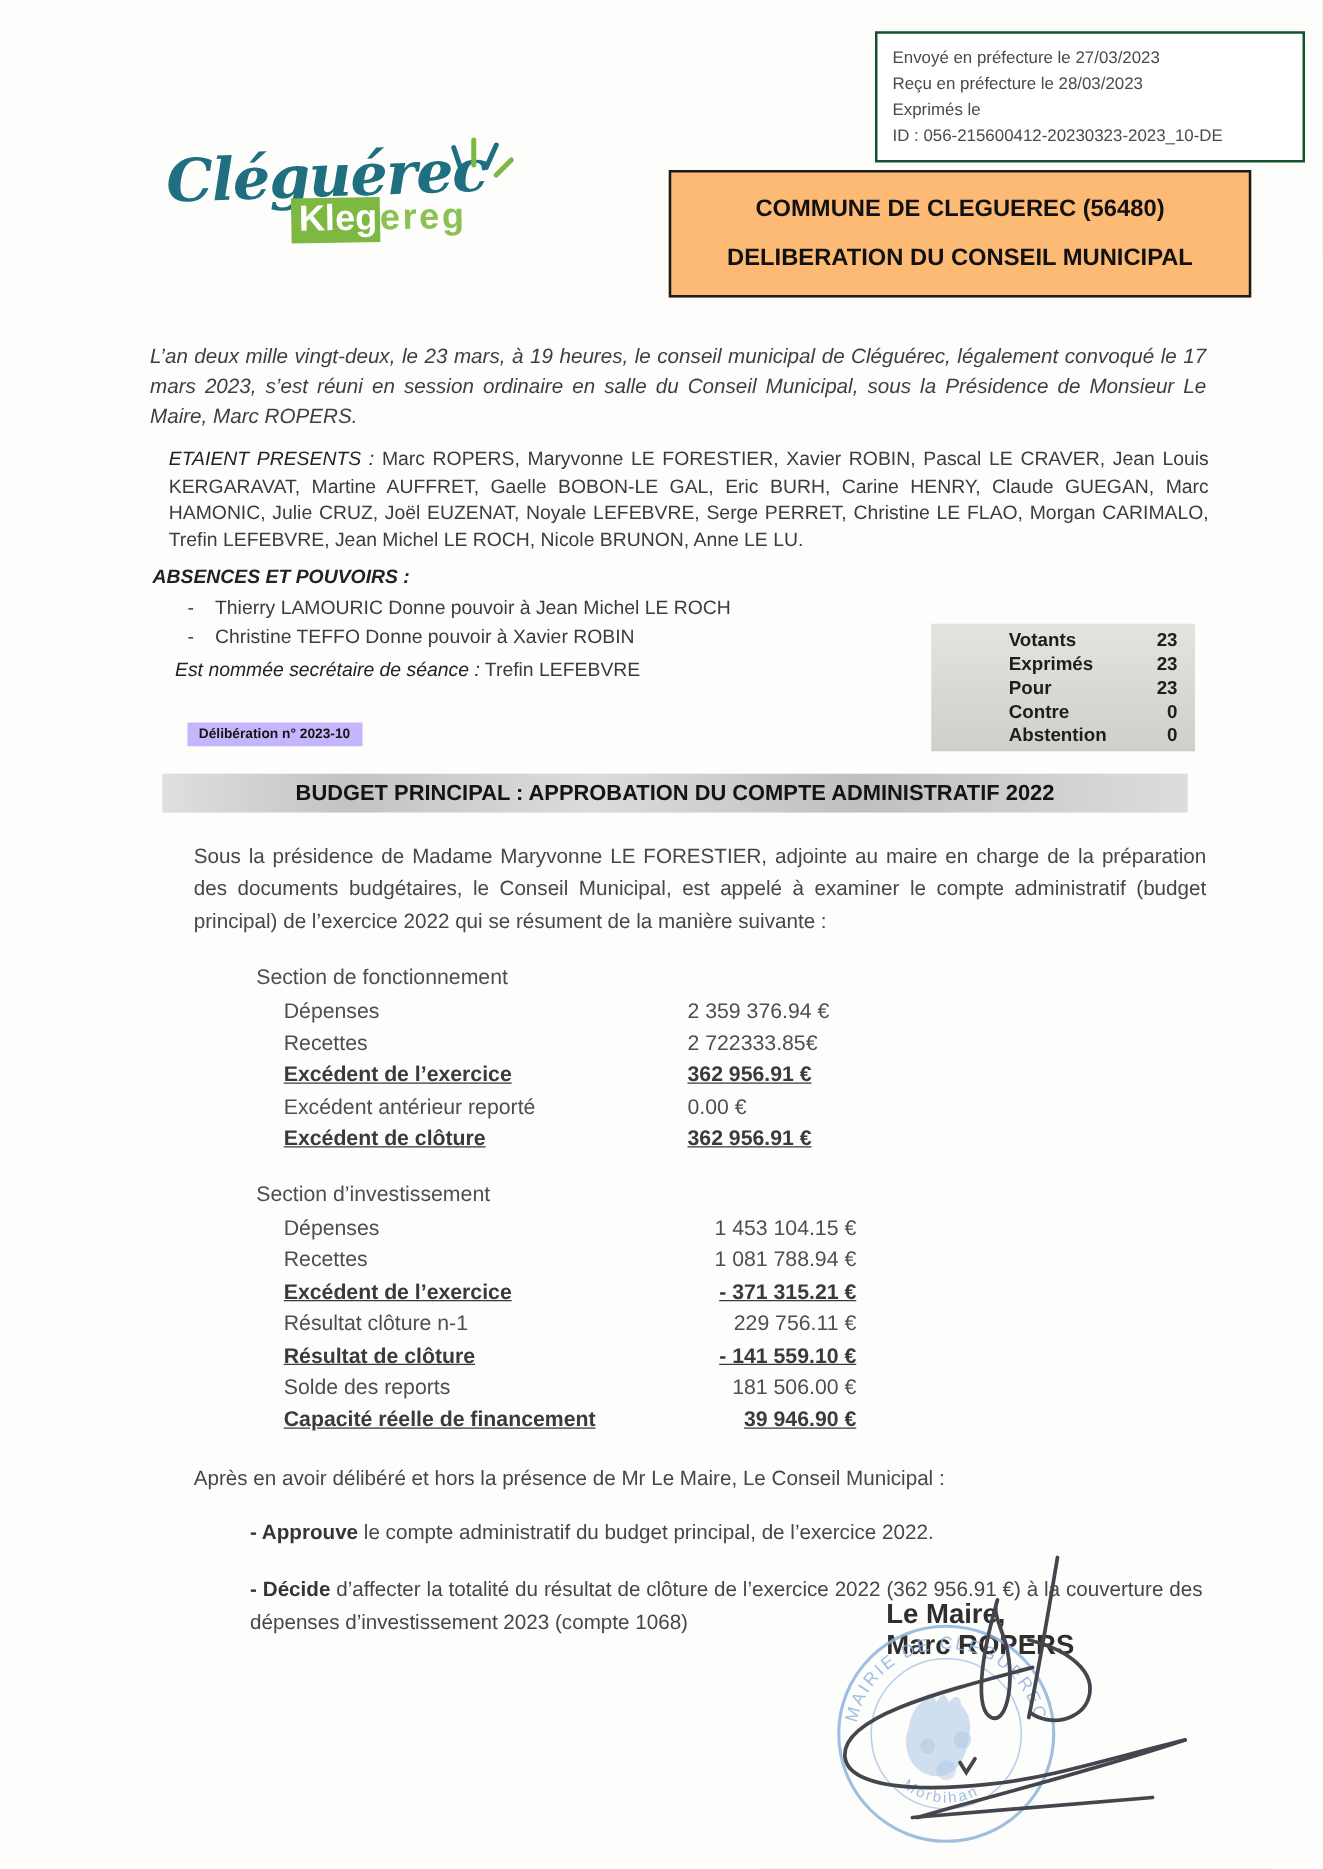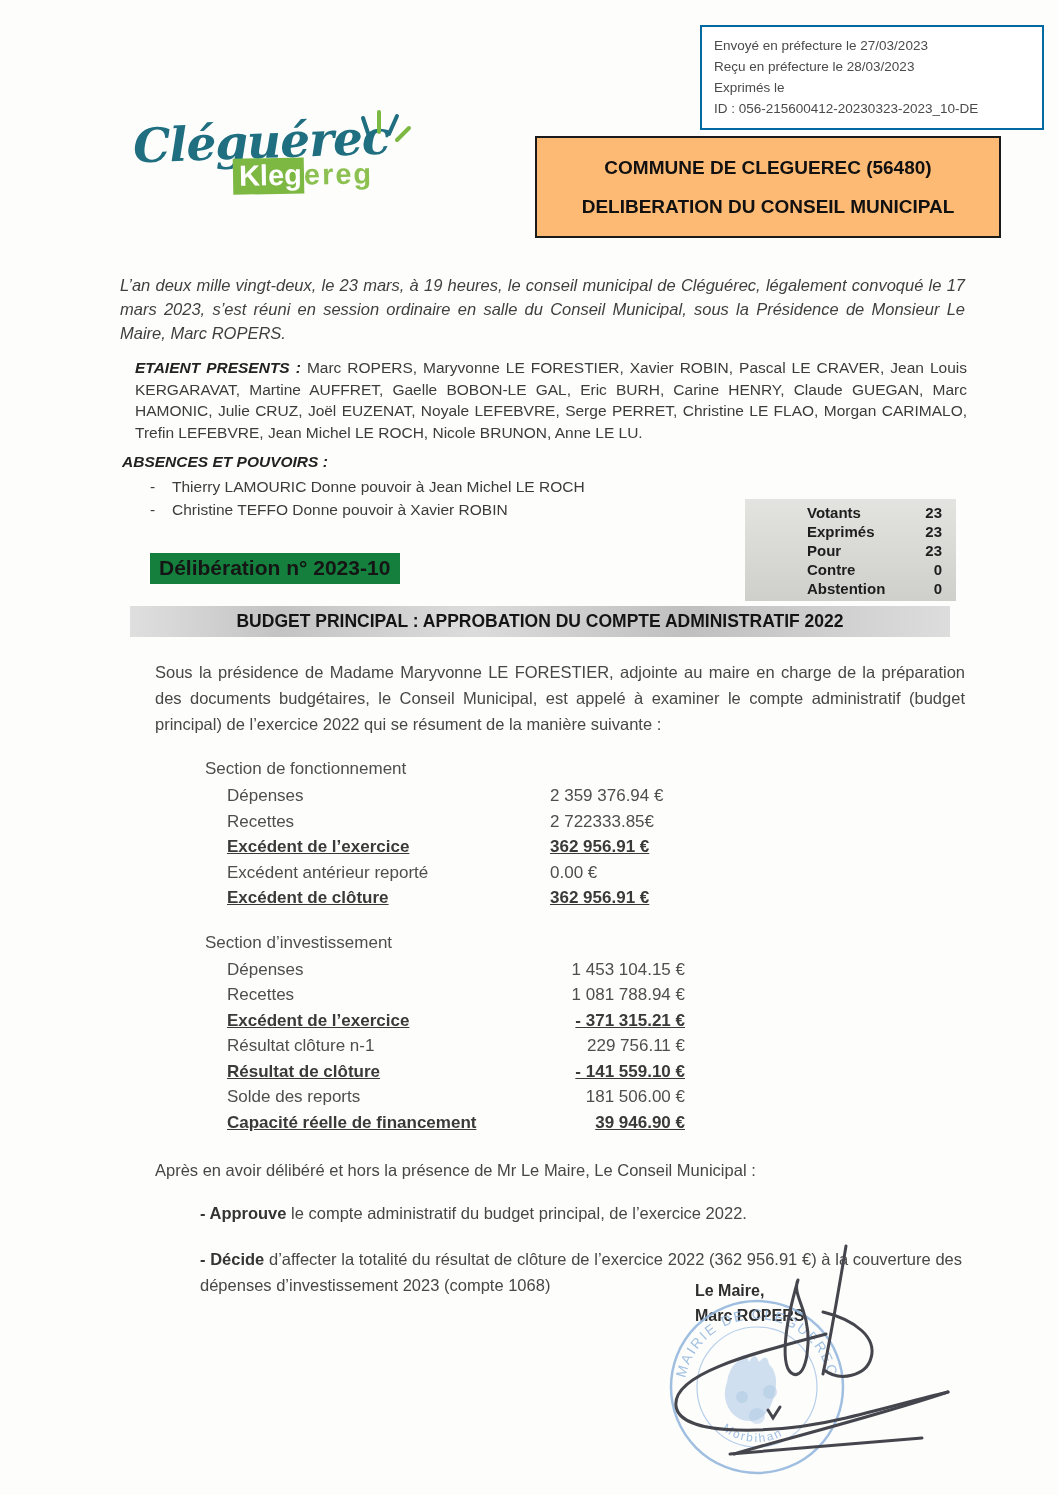--- a/index.html
+++ b/index.html
@@ -10,21 +10,21 @@
     background:#fdfdfc;
     font-family:"Liberation Sans", sans-serif;
     color:#3b3b3b;
     overflow:hidden;
     box-sizing:border-box;
     padding:0 93px 0 122px;
   }
   
   .pref-box{
     position:absolute;left:700px;top:25px;width:344px;
-    border:2px solid #0369a1;background:#fff;
+    border:2px solid #14532d;background:#fff;
     padding:8px 10px 9px 12px;box-sizing:border-box;
     font-size:13.5px;color:#4a4a4a;line-height:21px;
   }
   
   .header-zone{position:relative;height:262px;margin:0 -93px 0 -122px;}
   .logo{position:absolute;left:133px;top:118px;width:300px;}
   .logo-main{
     font-family:"DejaVu Serif", serif;
     font-style:italic;font-weight:bold;
     font-size:47px;letter-spacing:-1px;
@@ -50,56 +50,56 @@
   }
   .seance-banner{margin-left:3px;width:830px;height:33px;line-height:33px;font-size:20px;letter-spacing:.5px;}
   .subject-banner{margin-left:8px;margin-top:22px;width:820px;height:31px;line-height:31px;font-size:17.5px;}
   
   .intro{
     margin:11px 0 0 -2px;width:845px;
     font-style:italic;font-size:16.5px;line-height:24px;color:#3f3f3f;
     text-align:justify;
   }
   .presents{margin:12px 0 0 13px;width:832px;font-size:15.5px;line-height:21.5px;text-align:justify;color:#3c3c3c;}
-  .lbl-bi{font-weight:bold;font-style:italic;color:#222;}
+  .lbl-bi{font-weight:normal;font-style:italic;color:#222;}
   .absences-label{margin:10px 0 0 0;font-weight:bold;font-style:italic;font-size:15.5px;color:#222;}
   .pouvoir-list{margin:4px 0 0 0;padding:0;list-style:none;font-size:15.5px;line-height:23px;color:#3c3c3c;}
   .pouvoir-list li{display:flex;}
   .pouvoir-list .dash{width:22px;margin-left:28px;}
   .secretary{margin:7px 0 0 18px;font-size:15.5px;color:#3c3c3c;}
   
   .votes-box{
     position:absolute;left:745px;top:499px;width:211px;height:102px;
     background:#d7d7d3;
     background-image:linear-gradient(180deg, rgba(255,255,255,.3), rgba(0,0,0,.04));
     padding:4px 14px 4px 62px;box-sizing:border-box;
     font-weight:bold;color:#1d1d1d;font-size:15px;line-height:19px;
   }
   .votes-box .vrow{display:flex;justify-content:space-between;}
   
   .delib-num{
     display:inline-block;margin:32px 0 0 28px;
-    background:#15803d;padding:3px 10px 4px 9px;
-    font-weight:bold;font-size:21px;color:#151515;
+    background:#c4b5fd;padding:3px 10px 4px 9px;
+    font-weight:bold;font-size:11px;color:#151515;
   }
   
   .body-par{margin:22px 0 0 33px;width:810px;font-size:16.5px;line-height:26px;text-align:justify;color:#474747;}
   .fin-section{margin:22px 0 0 83px;font-size:17px;color:#4e4e4e;}
   .fin-title{margin-bottom:4px;}
   .fin-row{display:flex;line-height:25.5px;}
   .fin-row .fl{width:345px;padding-left:22px;box-sizing:border-box;}
   .fin-row .fv{width:135px;}
   .fin-row.bold .fl,.fin-row.bold .fv{font-weight:bold;color:#3a3a3a;text-decoration:underline;}
   .inv .fin-row .fv{text-align:right;}
   .after-par{margin:26px 0 0 33px;font-size:16.5px;color:#474747;}
   .decision{margin:20px 0 0 78px;width:762px;font-size:16.5px;line-height:26px;text-align:justify;color:#474747;}
   .decision b{color:#353535;}
   
   .sign-zone{position:absolute;left:630px;top:1252px;width:340px;height:230px;}
-  .sign-name{position:absolute;left:65px;top:26px;font-size:16px;line-height:25px;color:#2e2e2e;font-weight:600;}
+  .sign-name{position:absolute;left:79px;top:26px;font-size:22px;line-height:25px;color:#2e2e2e;font-weight:600;}
   .stamp{position:absolute;left:32px;top:40px;opacity:.85;}
   .scribble{position:absolute;left:0;top:-10px;}
 </style>
 </head>
 <body>
 
 <div class="page">
 
   
   <div class="header-zone">
@@ -147,20 +147,21 @@
         <span class="dash">-</span>
         <span>Thierry LAMOURIC Donne pouvoir à Jean Michel LE ROCH</span>
       </li>
     <li>
         <span class="dash">-</span>
         <span>Christine TEFFO Donne pouvoir à Xavier ROBIN</span>
       </li>
   </ul>
 
   
+  <p class="secretary"><span class="lbl-bi">Est nommée secrétaire de séance :</span><span> Trefin LEFEBVRE</span></p>
 
   
   <div class="votes-box">
     <div class="vrow">
         <span>Votants</span>
         <span>23</span>
       </div>
     <div class="vrow">
         <span>Exprimés</span>
         <span>23</span>

